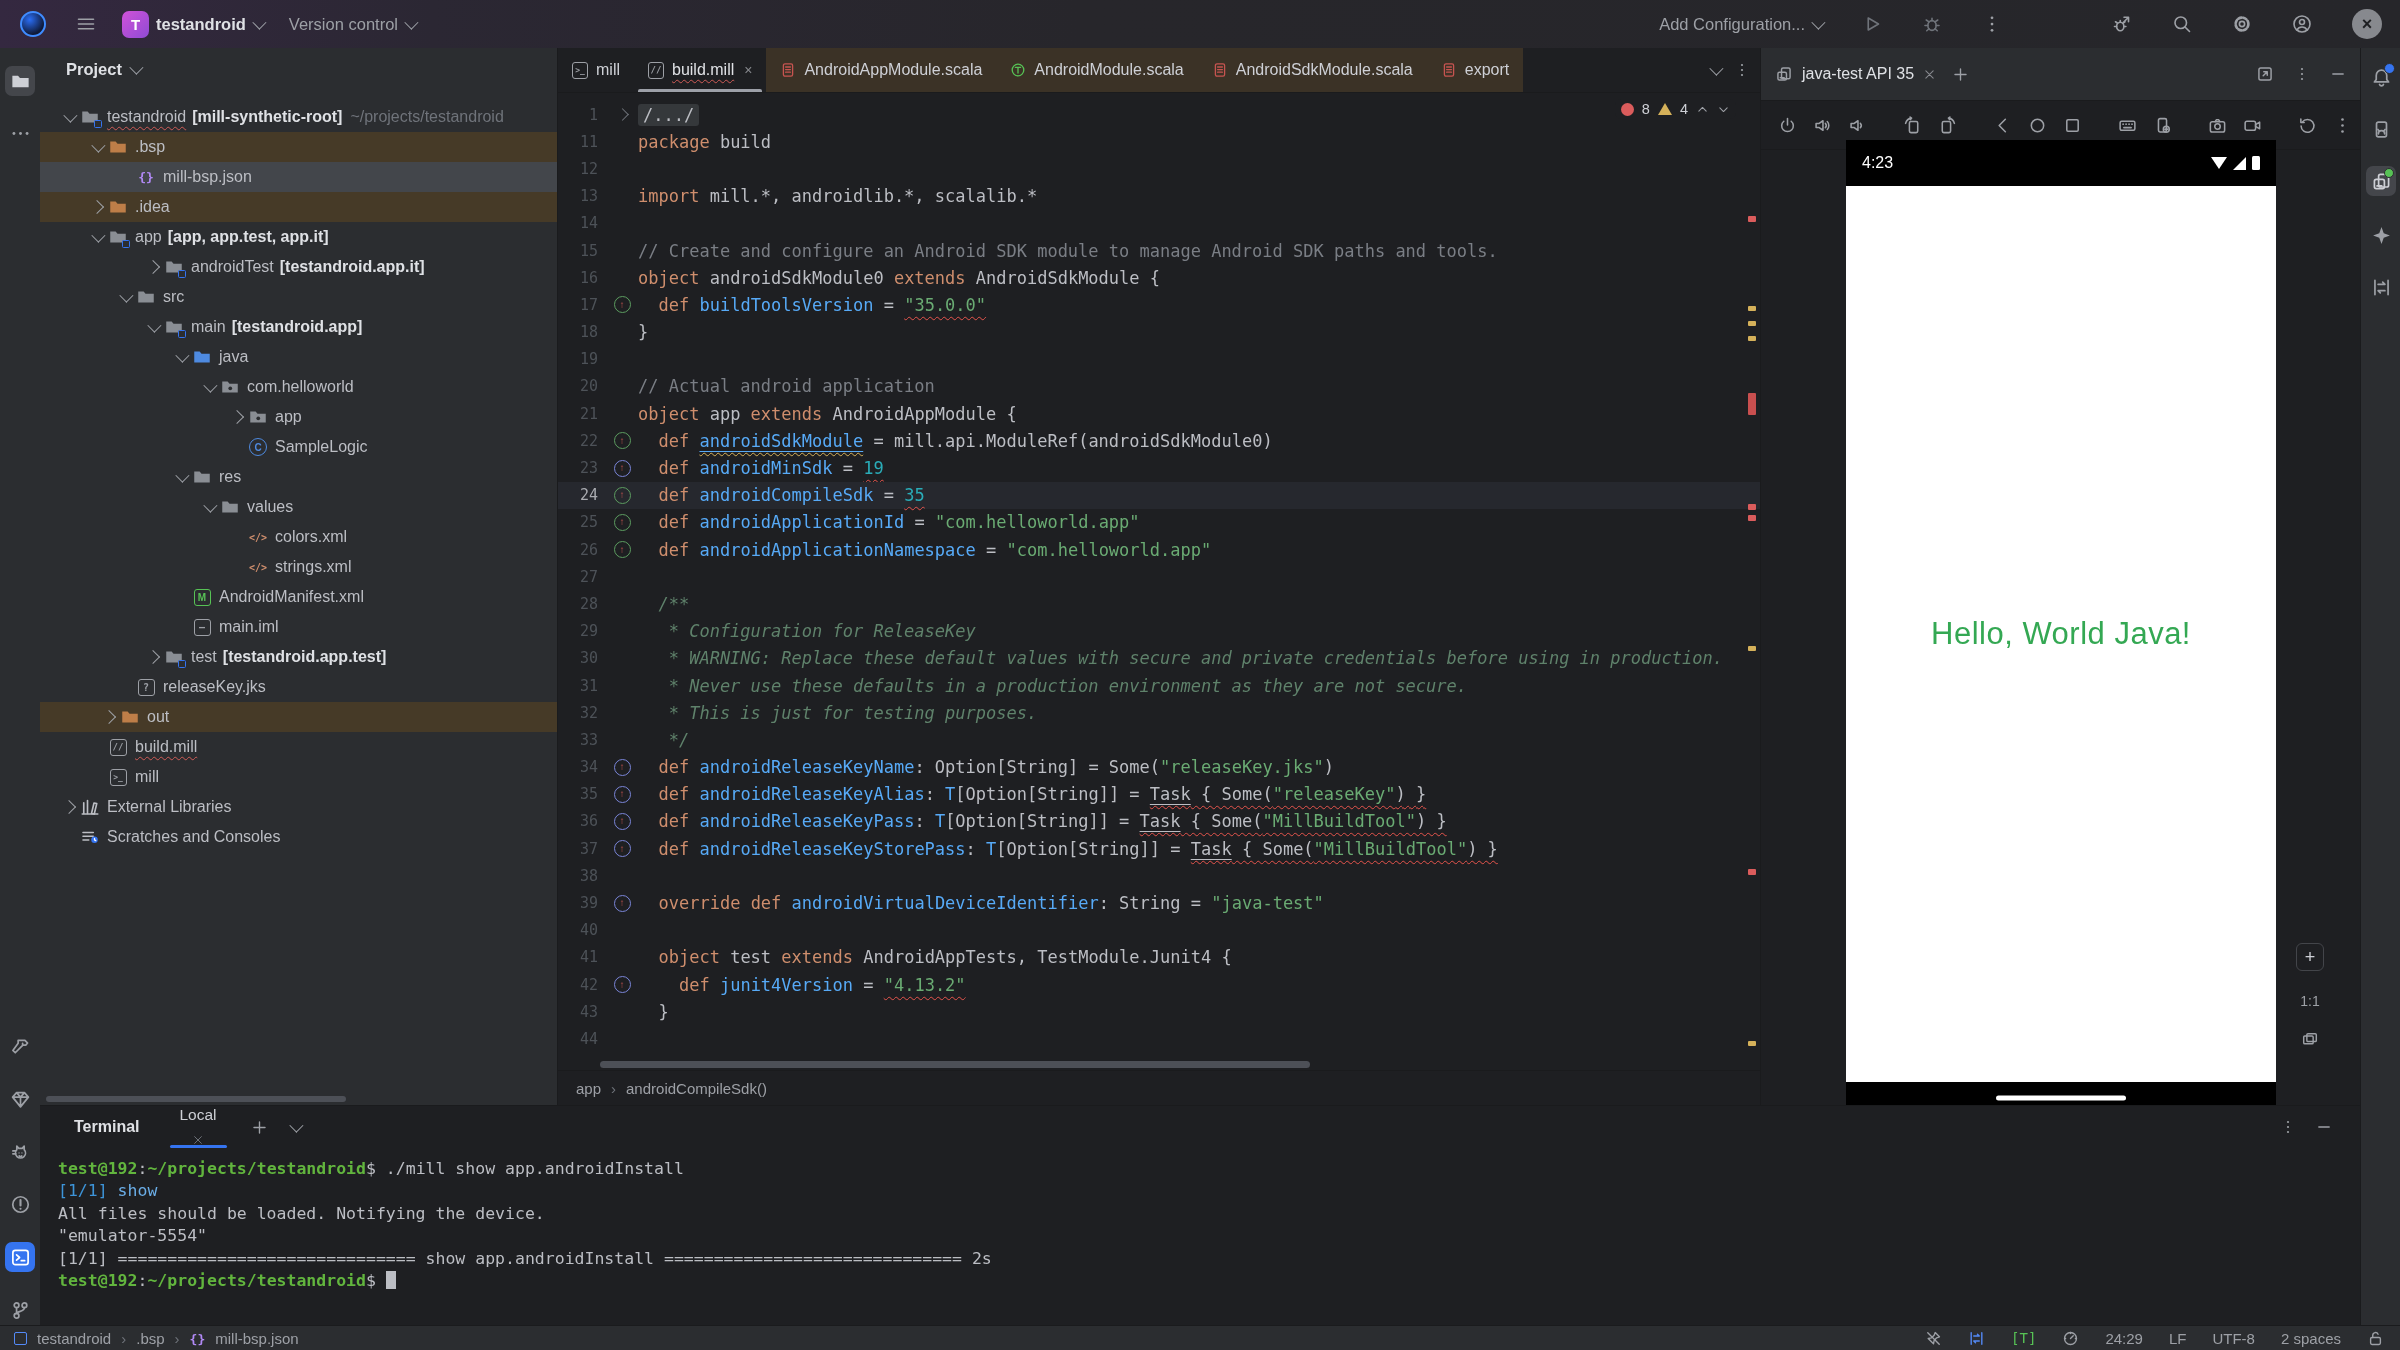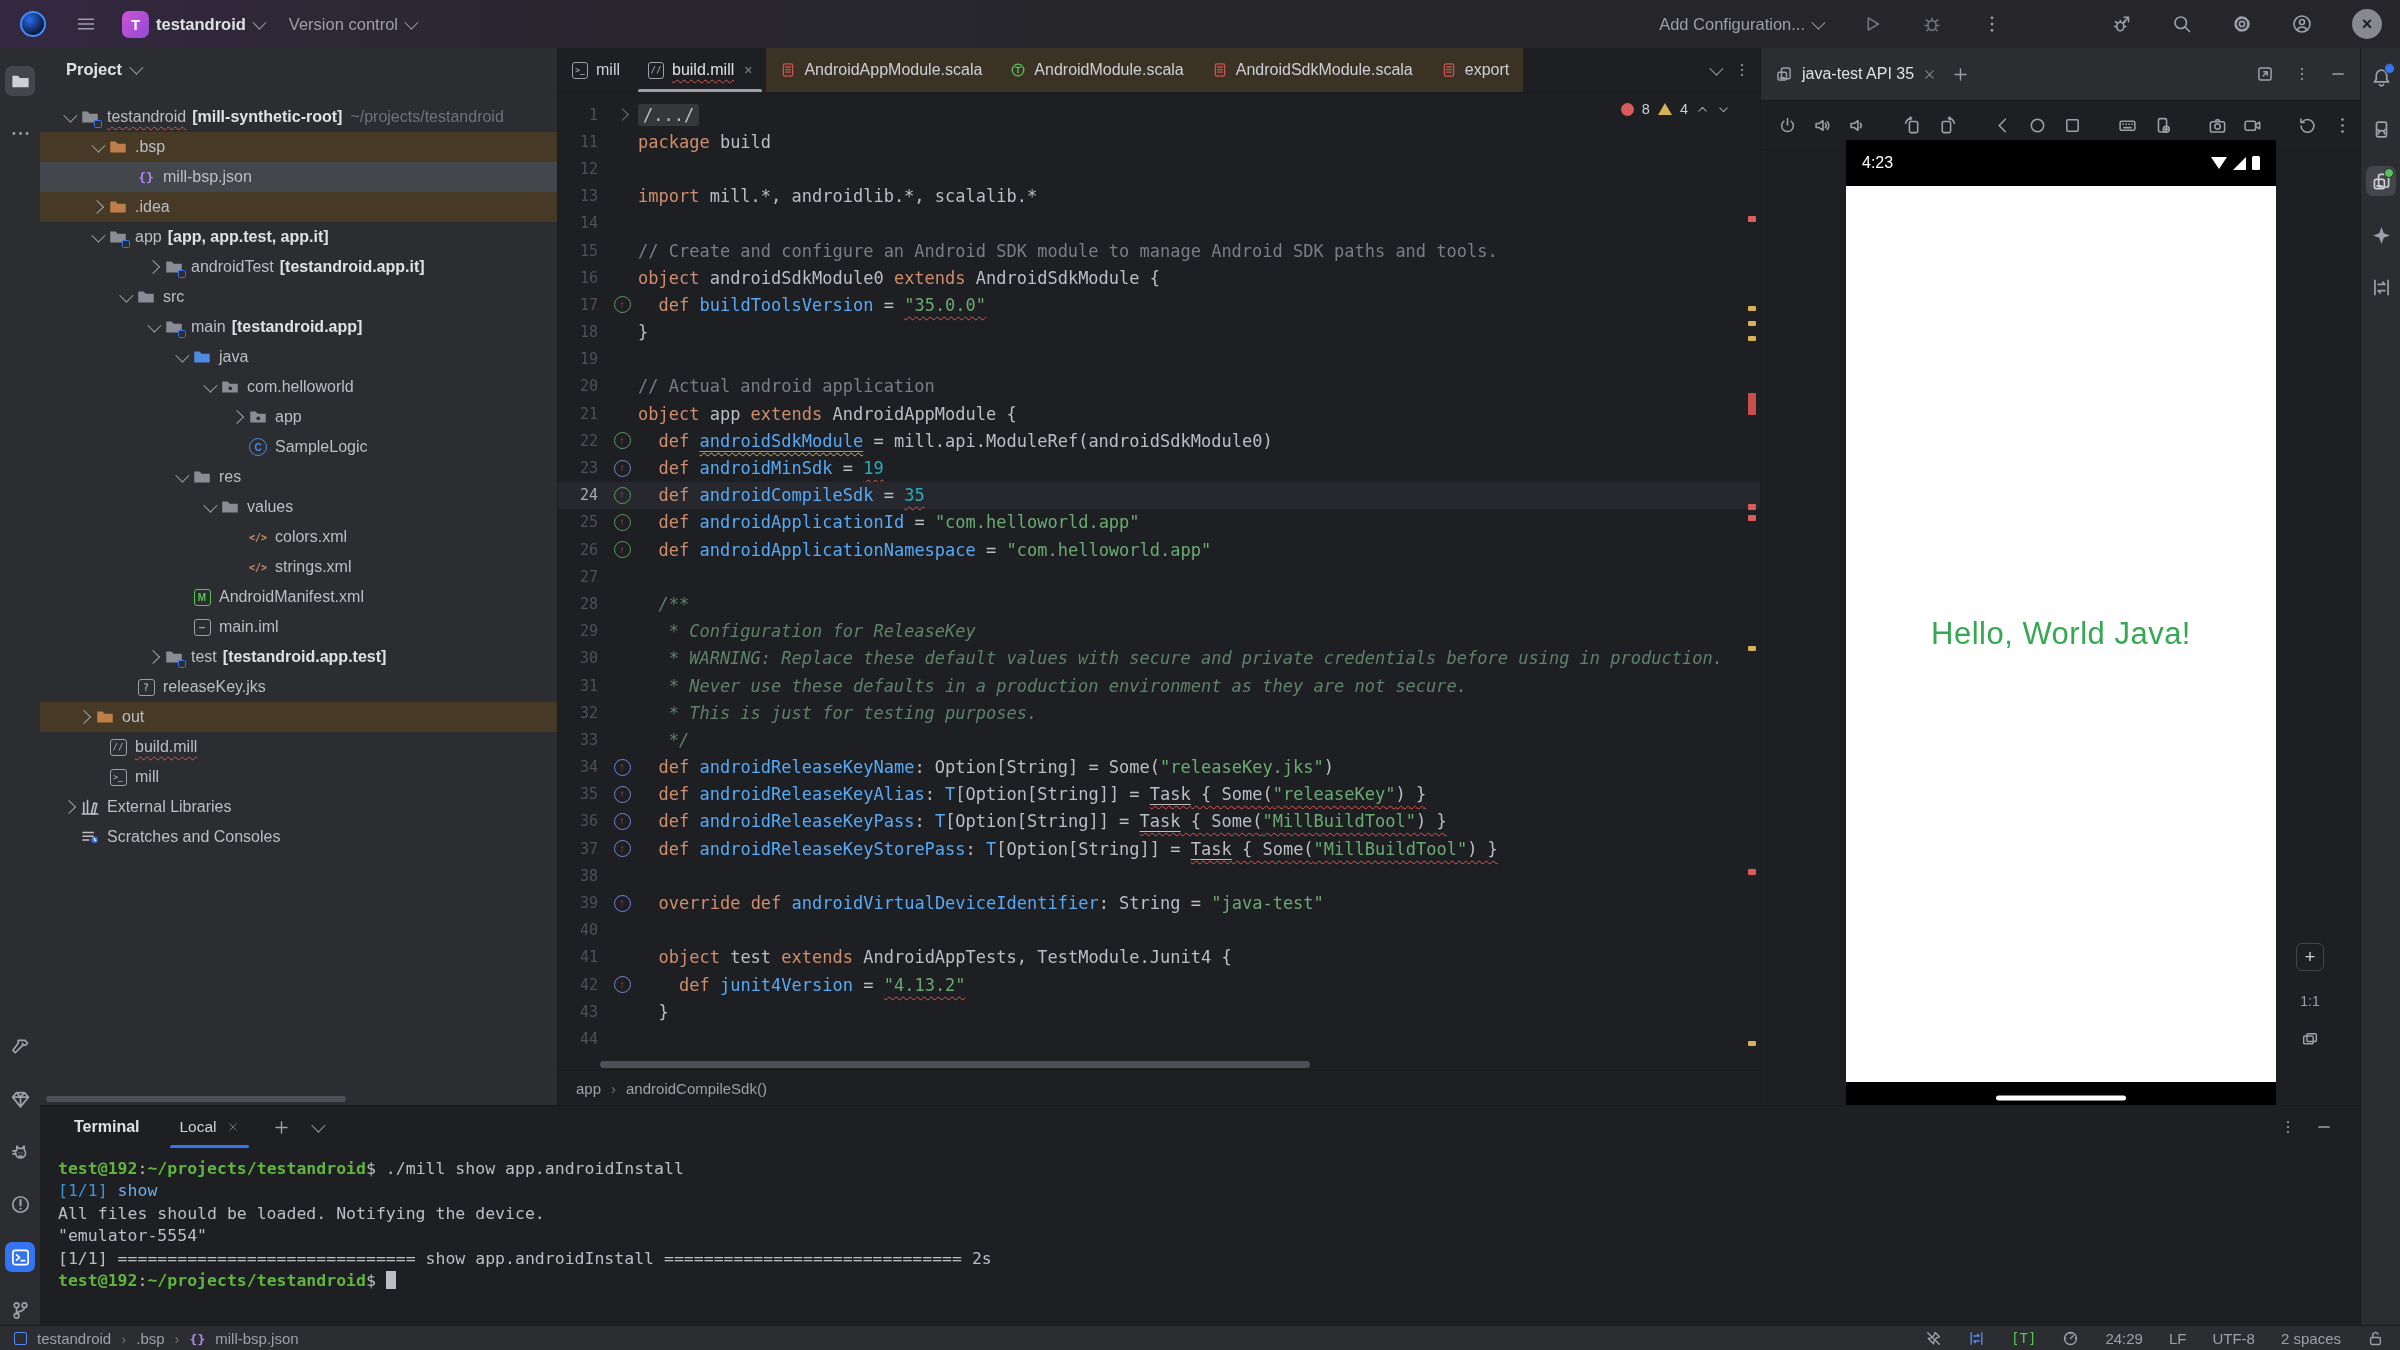--- a/index.html
+++ b/index.html
@@ -100,21 +100,21 @@
   #hello{font-size:31px;color:#34A853;letter-spacing:.5px;}
   #ph-nav{height:32px;background:#000;position:relative;}
   #ph-pill{position:absolute;left:50%;top:50%;transform:translate(-50%,-50%);width:130px;height:5px;border-radius:3px;background:#fff;}
   #dev-zoom{position:absolute;right:36px;top:895px;display:flex;flex-direction:column;align-items:center;gap:22px;color:#9DA0A6;}
   #zoom-in-btn{width:26px;height:26px;border:1px solid #43454A;border-radius:6px;display:flex;align-items:center;justify-content:center;font-size:18px;color:#CED0D6;}
   #zoom-label{font-size:14px;}
   
   #terminal{position:absolute;left:40px;top:1105px;width:2320px;height:220px;background:#1E1F22;border-top:1px solid #1a1b1d;box-sizing:border-box;}
   #term-head{height:42px;display:flex;align-items:center;padding:0 14px;gap:8px;}
   #term-title{font-size:16px;font-weight:700;color:#DFE1E5;margin:0 20px 0 20px;}
-  #term-tab{position:relative;display:flex;align-items:center;gap:10px;height:42px;padding:0 12px;font-size:15.5px;color:#CED0D6;}
+  #term-tab{position:relative;display:flex;align-items:center;gap:10px;height:42px;padding:0 12px;font-size:15.5px;color:#CED0D6;flex-direction:column;}
   #term-tab::after{content:"";position:absolute;left:2px;right:2px;bottom:0;height:3px;background:#3574F0;border-radius:2px;}
   #term-right{margin-left:auto;display:flex;align-items:center;gap:20px;padding-right:14px;}
   #term-lines{padding:10px 0 0 18px;font-family:"DejaVu Sans Mono",monospace;font-size:16.5px;line-height:22.4px;white-space:pre;}
   .tg{color:#62B53E;font-weight:700;}
   .tw{color:#BCBEC4;}
   .tb1{color:#3D94D9;}
   .tb2{color:#6BAEE8;}
   .tcur{display:inline-block;width:10px;height:18px;background:#BCBEC4;vertical-align:-3px;}
   
   #statusbar{position:absolute;left:0;top:1325px;width:2400px;height:25px;background:#2B2D30;border-top:1px solid #1a1b1d;
@@ -474,21 +474,21 @@
           <span>test</span>
           <span class="tmeta">[testandroid.app.test]</span>
         </div>
         <div class="trow" style="padding-left: 74px;">
           <span class="tchev"></span>
           <span class="ticon">
             <span class="sqico">?</span>
           </span>
           <span>releaseKey.jks</span>
         </div>
-        <div class="trow ex" style="padding-left: 33px;">
+        <div class="trow ex" style="padding-left: 58px;">
           <span class="tchev">
             <span class="chev" style="border-color: rgb(157, 160, 166); transform: rotate(-45deg);"></span>
           </span>
           <span class="ticon" style="color: rgb(190, 126, 72);">
             <svg viewBox="0 0 16 16" fill="none" stroke="currentColor" stroke-width="1.3" stroke-linecap="round" stroke-linejoin="round">
               <path d="M1.8 3.6h4.3l1.5 1.8h6.6v7H1.8z" fill="currentColor" stroke="none"></path>
             </svg>
           </span>
           <span>out</span>
         </div>

